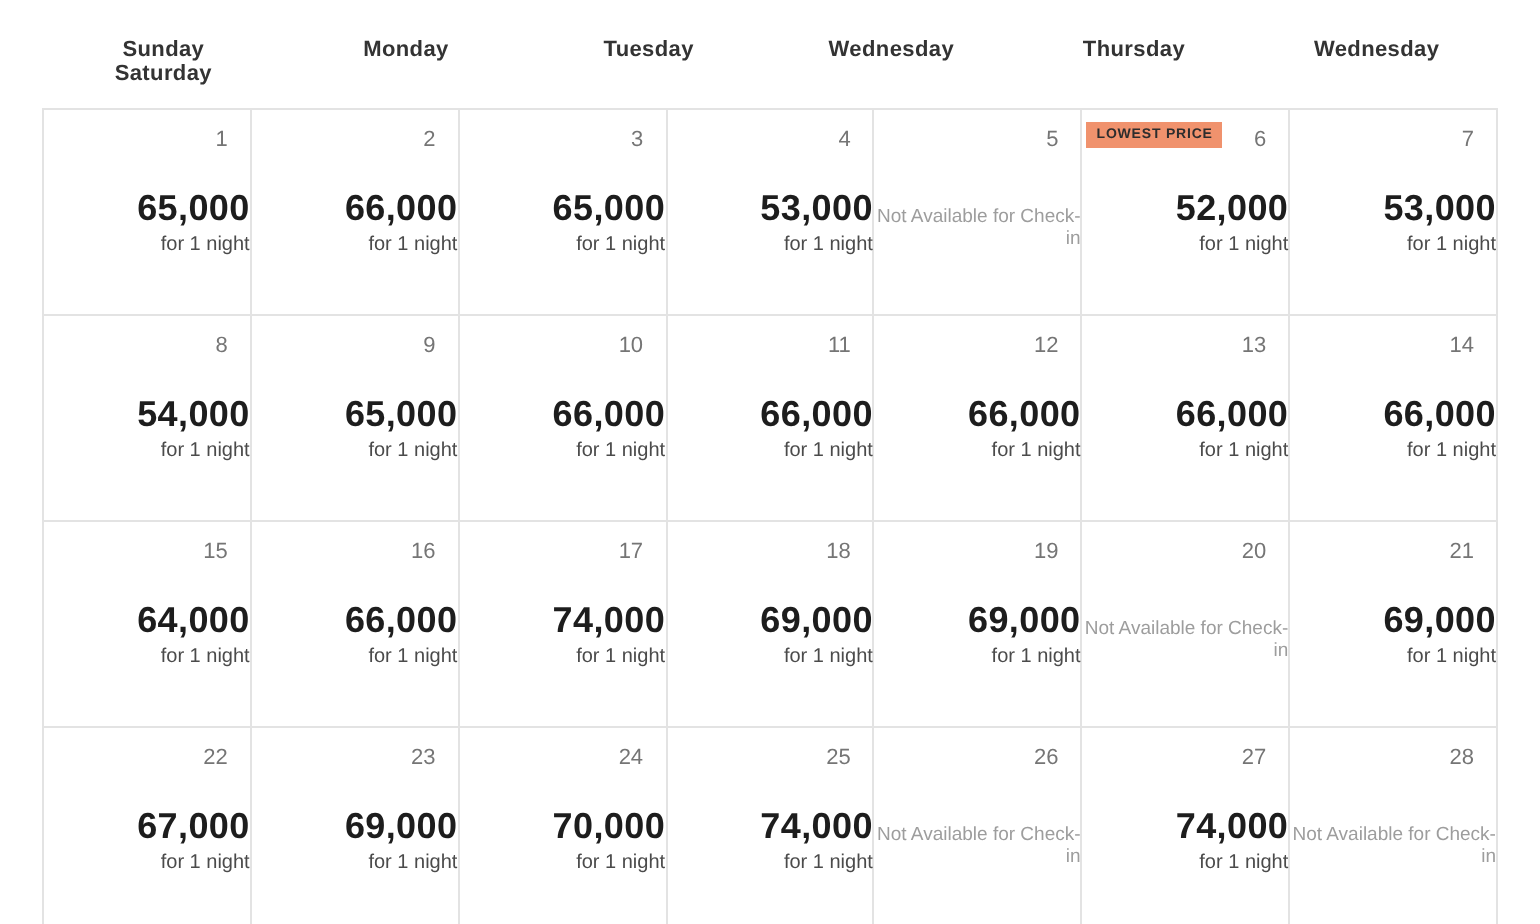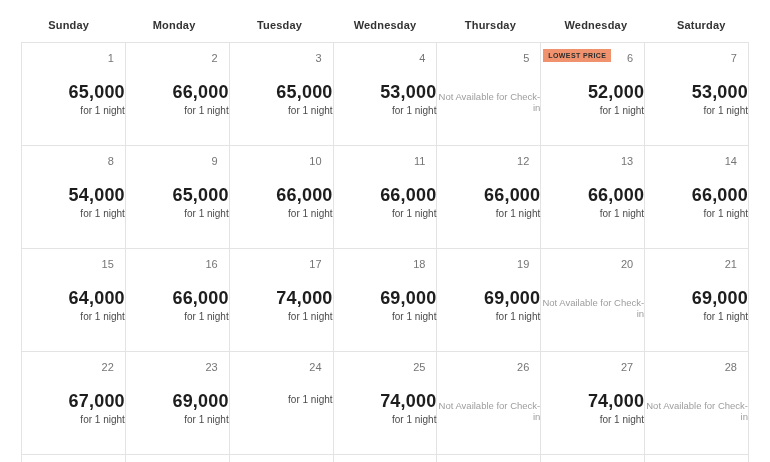--- a/index.html
+++ b/index.html
@@ -9,23 +9,22 @@
     background: #ffffff;
     font-family: "Liberation Sans", sans-serif;
   }
   .calendar {
     width: 728px;
     margin: 0 21px;
     padding-top: 19px;
   }
   .weekday-row {
     display: grid;
-    grid-template-columns: repeat(7, 1fr);
+    grid-template-columns: repeat(6, 1fr);
     margin-bottom: 11px;
-    gap: 10px;
   }
   .weekday {
     text-align: center;
     font-size: 11px;
     font-weight: 700;
     color: #333333;
     letter-spacing: 0.2px;
   }
   .grid {
     border-top: 1px solid #e3e3e3;
@@ -251,20 +250,21 @@
       <div class="cell">
         <div class="day-number">23</div>
         <div class="price-block">
           <div class="price">69,000</div>
           <div class="per-night">for 1 night</div>
         </div>
       </div>
       <div class="cell">
         <div class="day-number">24</div>
         <div class="price-block">
+          <div class="price">70,000</div>
           <div class="per-night">for 1 night</div>
         </div>
       </div>
       <div class="cell">
         <div class="day-number">25</div>
         <div class="price-block">
           <div class="price">74,000</div>
           <div class="per-night">for 1 night</div>
         </div>
       </div>

